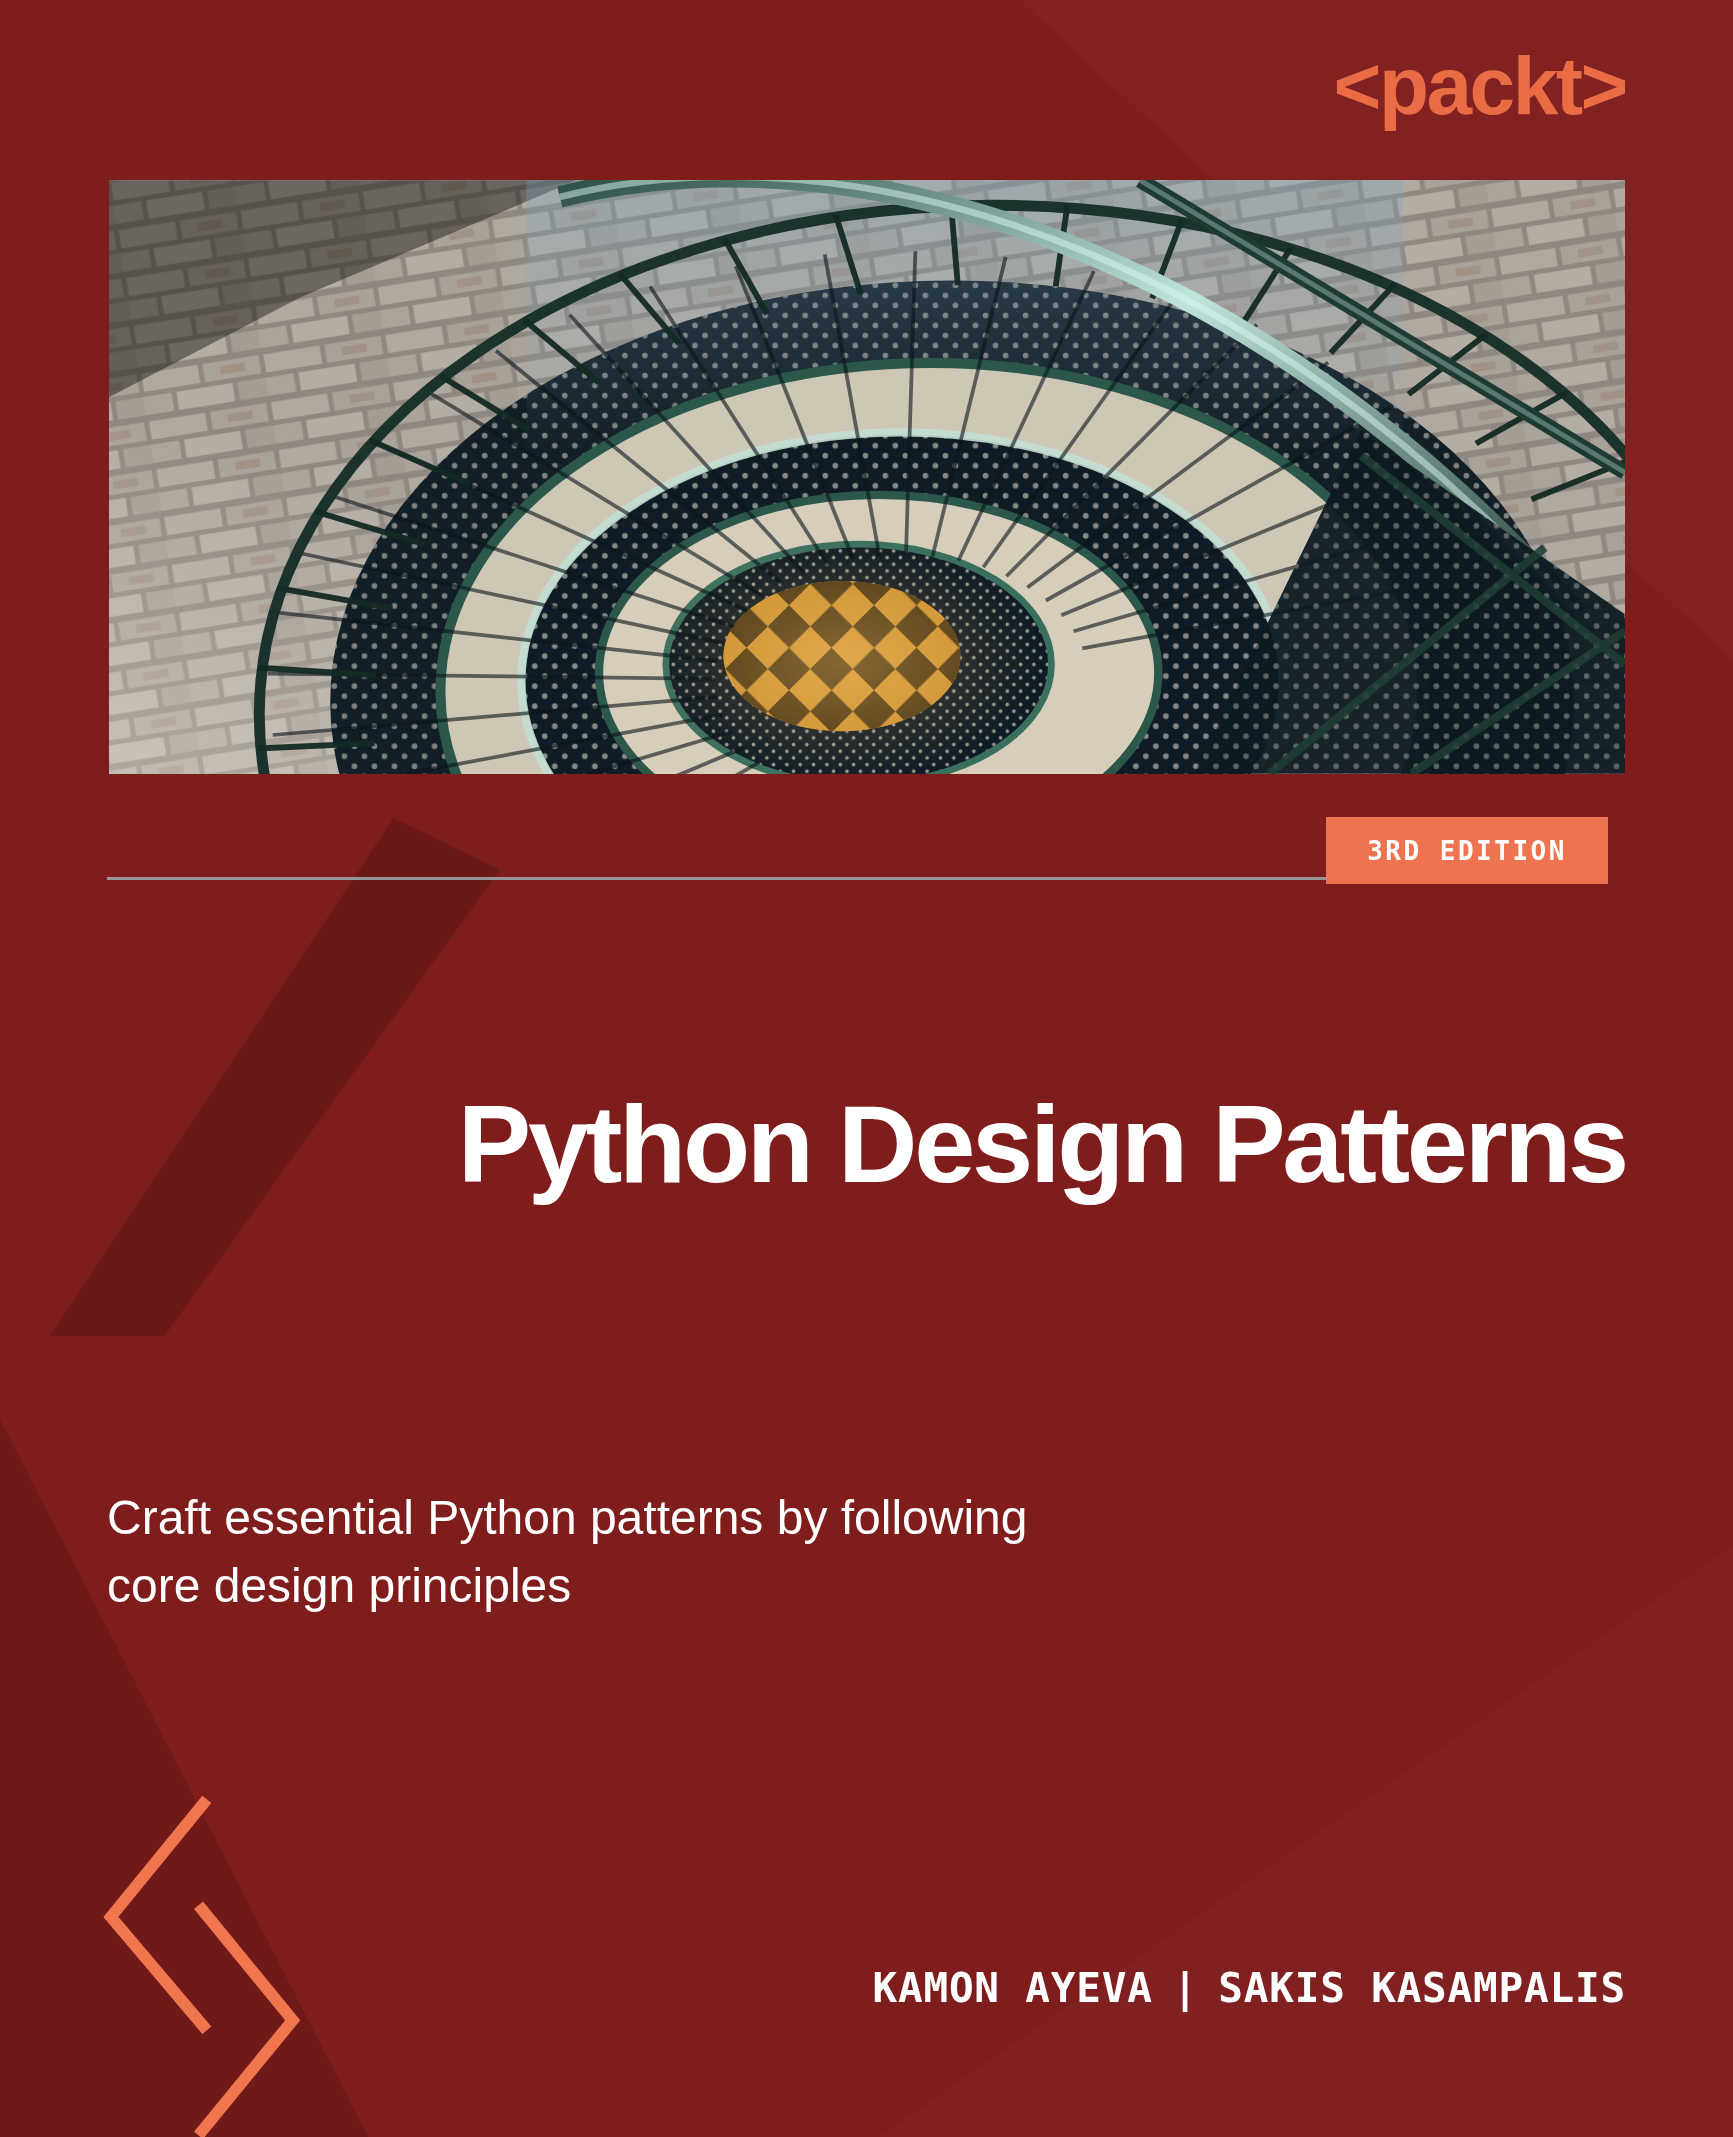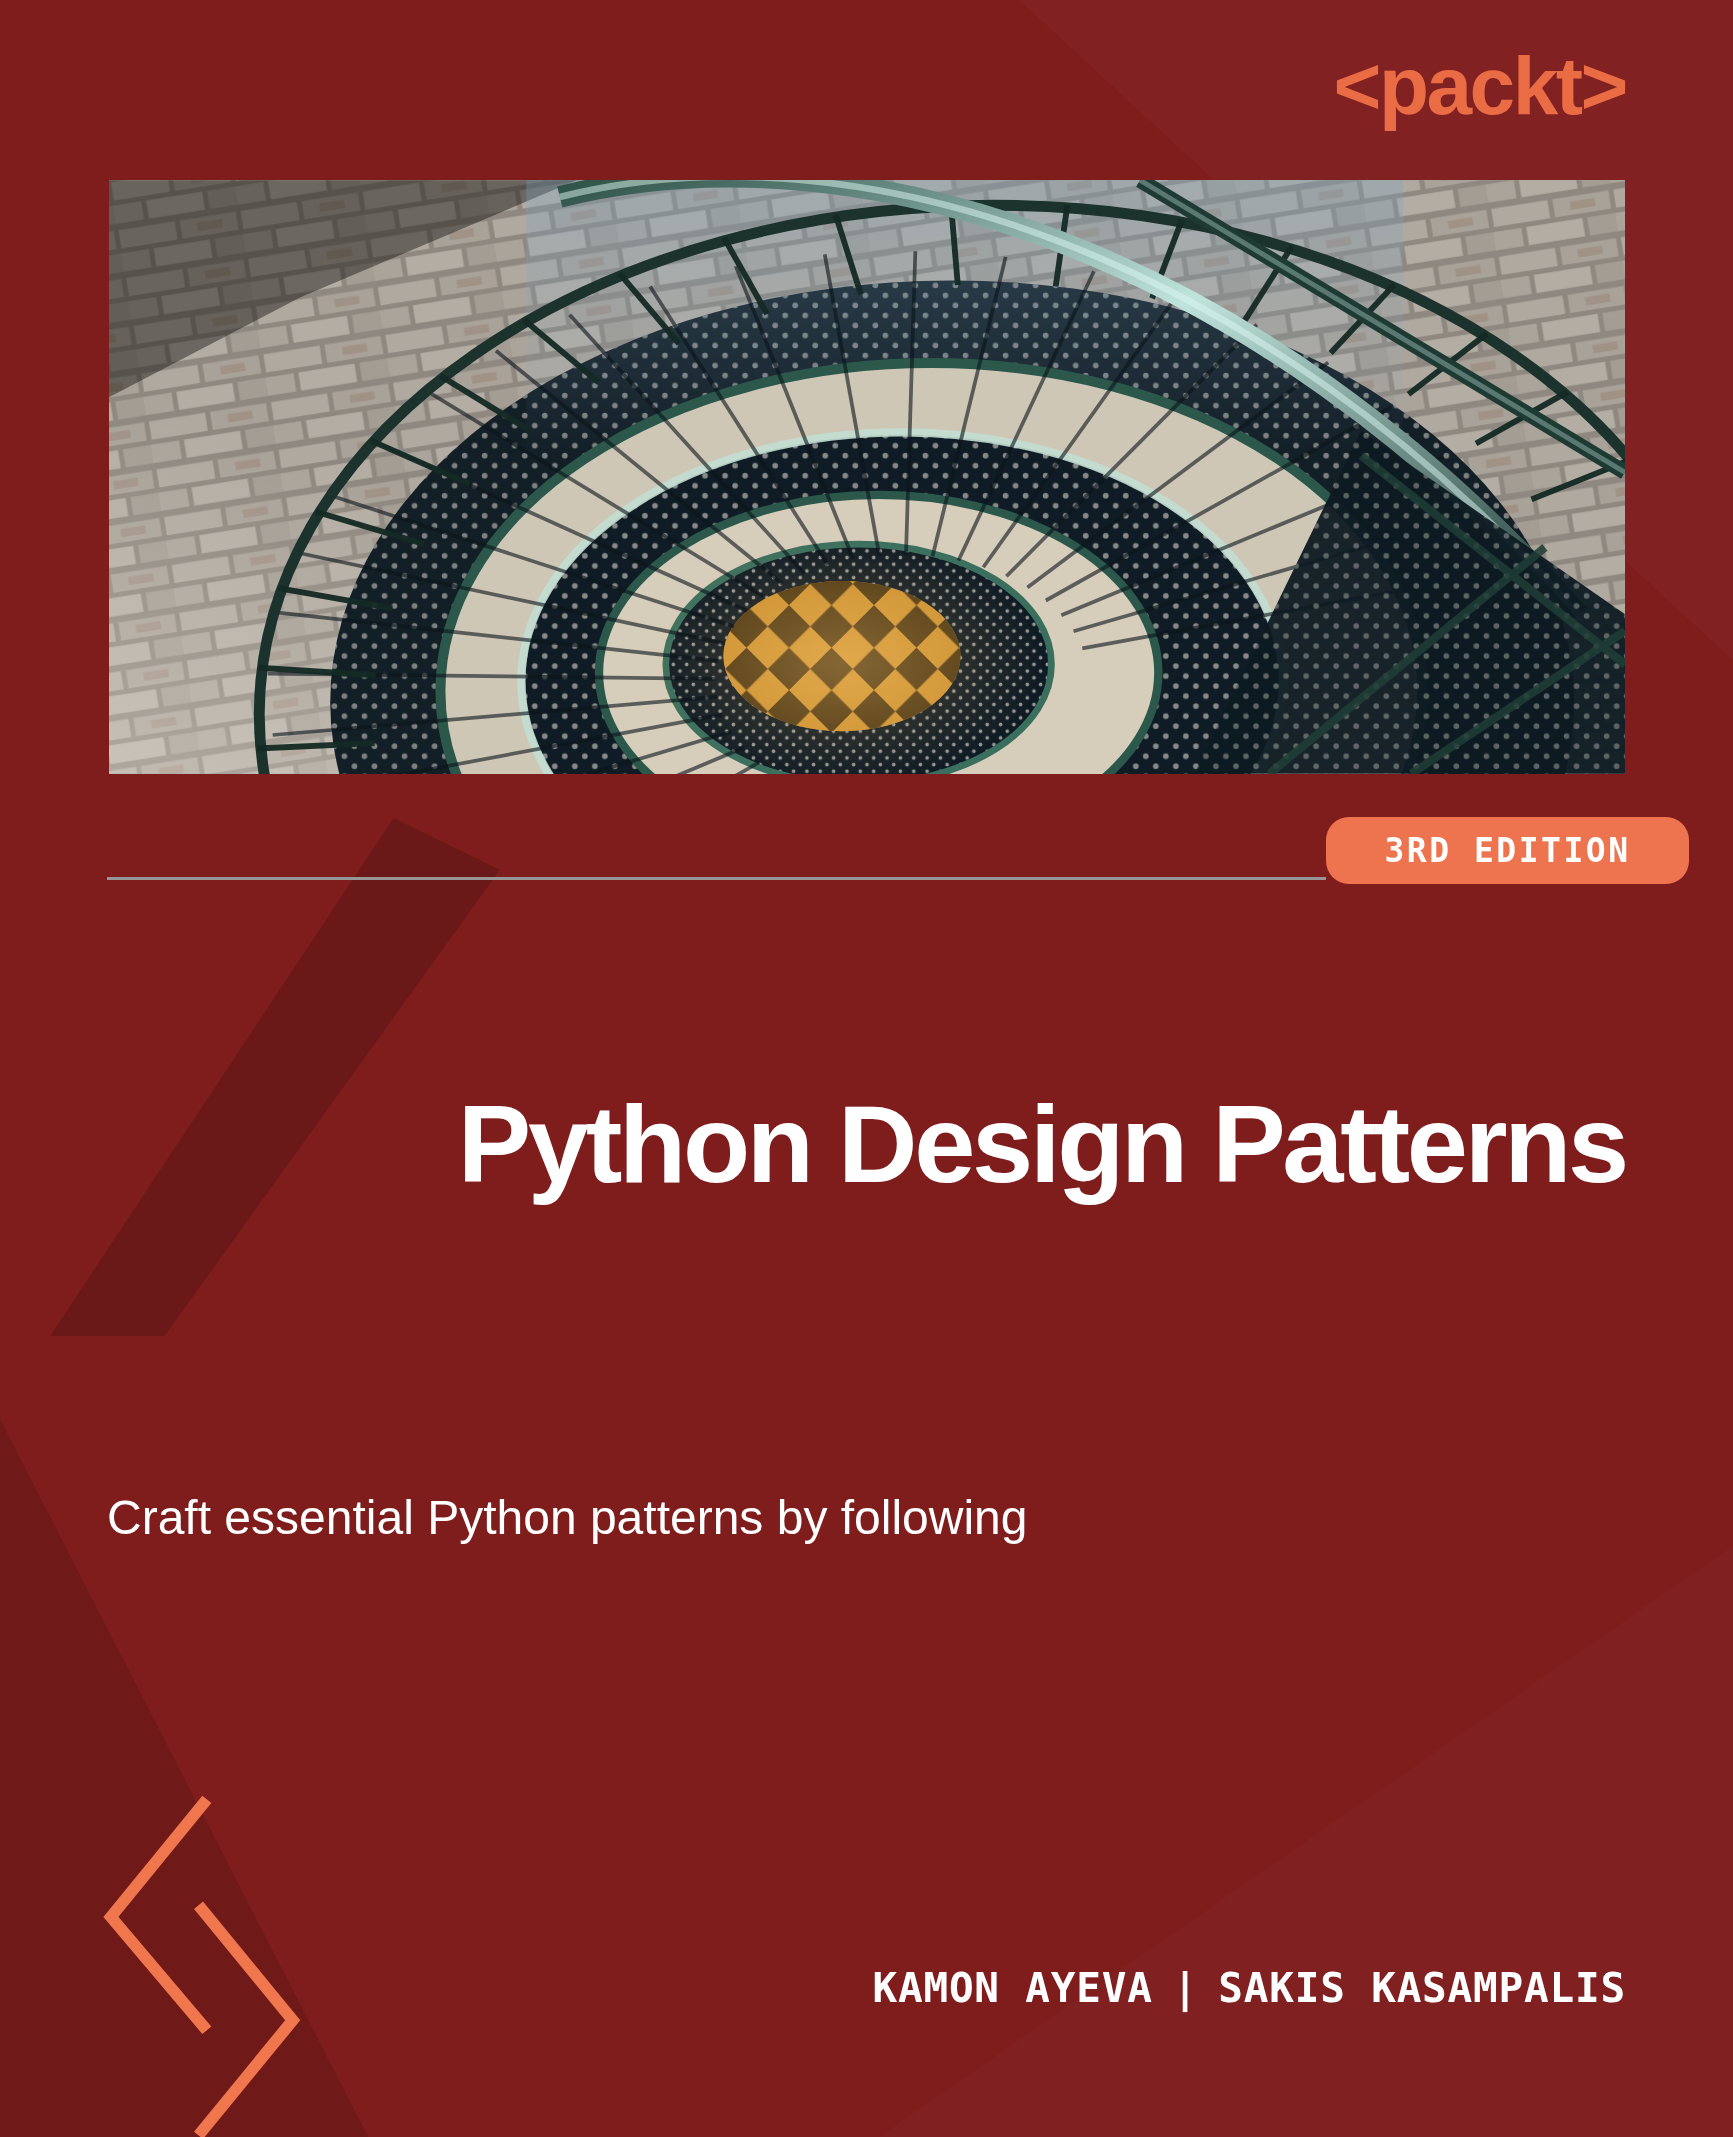--- a/index.html
+++ b/index.html
@@ -16,24 +16,24 @@
   .f4{left:0;top:1419px;width:635px;height:718px;background:rgba(0,0,0,0.12);
       clip-path:polygon(0 0,58% 100%,0 100%);}
 
   .brand{position:absolute;top:37px;right:107px;height:97px;line-height:97px;
          font-weight:700;font-size:82px;letter-spacing:-2.5px;color:#EA6C44;}
 
   .photo{position:absolute;left:109px;top:180px;width:1516px;height:594px;overflow:hidden;
          background:#a8a29a;}
   .photo svg{display:block;}
 
-  .edition-badge{position:absolute;left:1326px;top:817px;width:363px;height:67px;
+  .edition-badge{position:absolute;left:1326px;top:817px;width:282px;height:67px;
          background:#ED744E;display:flex;align-items:center;justify-content:center;
-         font-family:"DejaVu Sans Mono",monospace;font-weight:700;font-size:33px;
-         letter-spacing:2.5px;color:#FFFFFF;border-radius:23px;}
+         font-family:"DejaVu Sans Mono",monospace;font-weight:700;font-size:26px;
+         letter-spacing:2.5px;color:#FFFFFF;}
   .rule{position:absolute;left:107px;top:877px;width:1219px;height:3.3px;background:#969696;}
 
   .titles{position:absolute;left:107px;right:107px;top:1071px;text-align:right;color:#FFFFFF;}
   .t1{font-size:99px;font-weight:400;line-height:117px;letter-spacing:0;}
   .t2{font-size:110px;font-weight:700;line-height:132px;letter-spacing:-3.3px;margin-top:6.7px;}
 
   .subtitle{position:absolute;left:107px;right:107px;top:1484px;color:#FFFFFF;
         font-size:48px;font-weight:400;line-height:68px;}
 
   .authors{position:absolute;left:107px;right:107px;top:1964px;text-align:right;color:#FFFFFF;
@@ -197,20 +197,21 @@
 
   <div class="edition-badge">3RD EDITION</div>
   <div class="rule"></div>
 
   <div class="titles">
     <div class="t2">Python Design Patterns</div>
   </div>
 
   <div class="subtitle">
     <div>Craft essential Python patterns by following</div>
+    <div>core design principles</div>
   </div>
 
   <svg class="s-logo" width="209" height="346" viewBox="0 0 250 415" xmlns="http://www.w3.org/2000/svg">
     <polyline points="129,10 14,151 129,287" fill="none" stroke="#F0764E" stroke-width="14" stroke-linejoin="miter"></polyline>
     <polyline points="119,137 232,275 119,413" fill="none" stroke="#F0764E" stroke-width="14" stroke-linejoin="miter"></polyline>
   </svg>
 
   <div class="authors">
     <span>KAMON AYEVA</span><span class="sep">|</span><span>SAKIS KASAMPALIS</span>
   </div>

